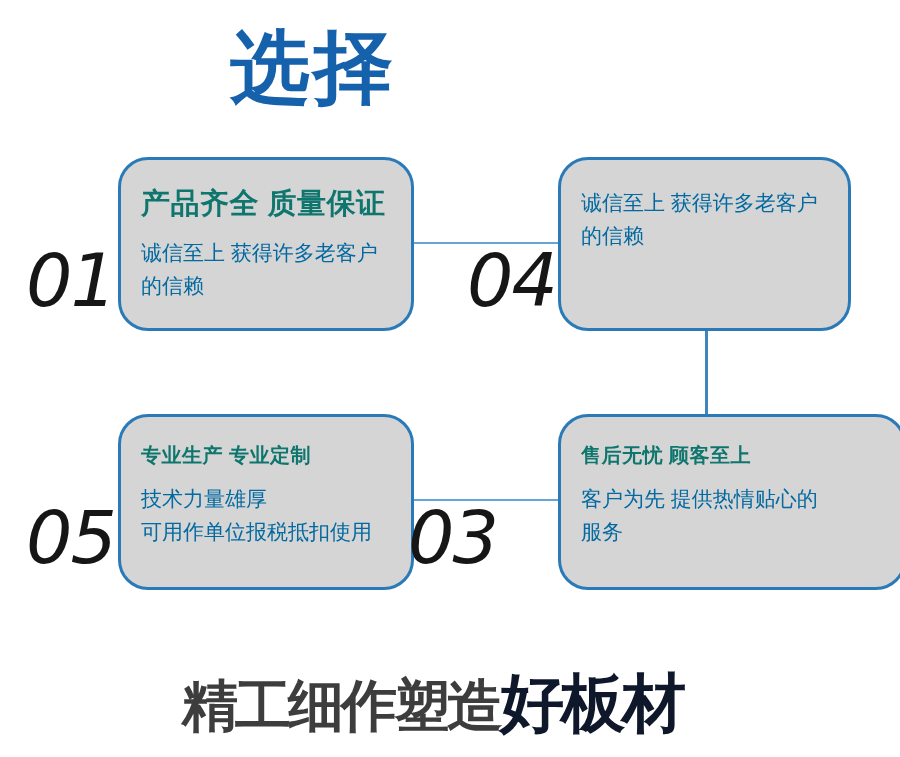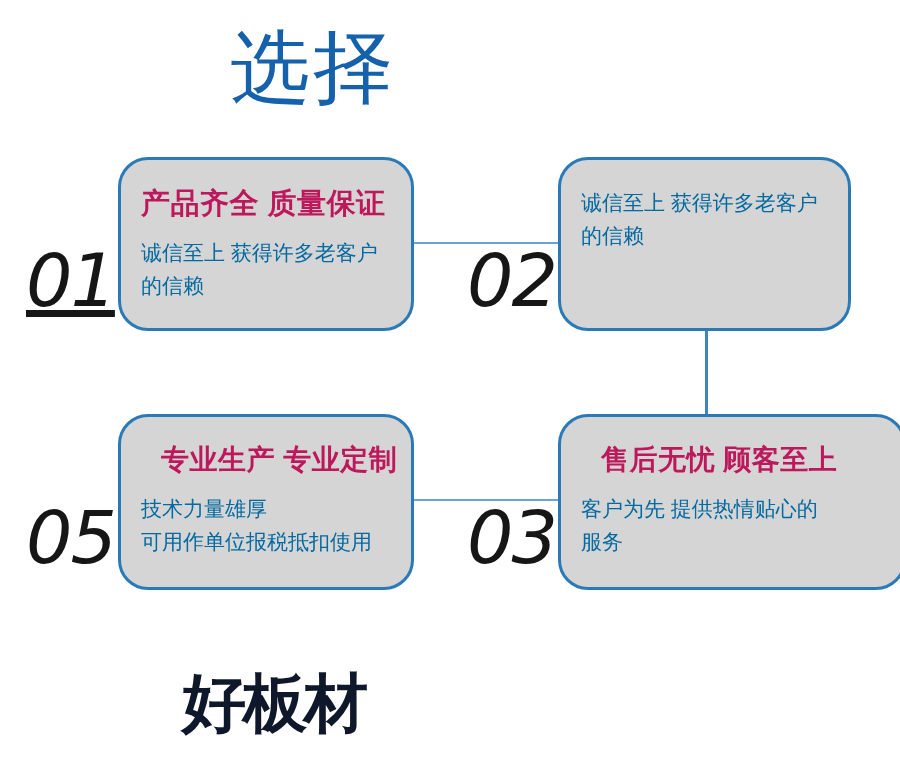--- a/index.html
+++ b/index.html
@@ -12,21 +12,21 @@
   }
   .stage { position: absolute; left: 0; top: 0; width: 900px; height: 757px; }
 
   
   .header {
     position: absolute; left: 230px; top: 24px;
     display: flex; align-items: baseline; gap: 18px;
     white-space: nowrap;
   }
   .t-accent {
-    font-size: 80px; font-weight: 400; color: #1661ac;
+    font-size: 80px; font-weight: 700; color: #1661ac;
     letter-spacing: 3px; line-height: 1.1; text-align: center;
   }
   .t-rest {
     font-size: 46px; font-weight: 500; color: #1661ac;
     letter-spacing: 6px; line-height: 1.1;
   }
 
   
   .conn { position: absolute; background: #69a4d6; }
   .conn-h { height: 2px; width: 146px; left: 413px; }
@@ -44,47 +44,47 @@
     border-radius: 30px;
     padding: 26px 12px 0 20px;
   }
   #card1 { left: 118px; top: 157px; }
   #card2 { left: 558px; top: 157px; width: 293px; }
   #card4 { left: 118px; top: 414px; height: 176px; }
   #card3 { left: 558px; top: 414px; width: 348px; height: 176px; }
 
   .card-title {
     margin: 0 0 15px 0;
-    font-size: 29px; font-weight: 700; color: #be185d;
+    font-size: 29px; font-weight: 700; color: #0f766e;
     letter-spacing: 0.5px; line-height: 1.2;
     white-space: nowrap;
   }
   #card2 .card-title { font-size: 25px; margin-left: -14px; letter-spacing: 0; }
-  #card3 .card-title, #card4 .card-title { font-size: 28px; margin-left: 20px; }
+  #card3 .card-title, #card4 .card-title { font-size: 20px; }
 
   .card-desc {
     margin: 0;
     font-size: 21px; color: #0369a1;
     line-height: 33px;
     white-space: pre-line;
   }
 
   
   .num {
     position: absolute;
     font-family: "DejaVu Sans", sans-serif;
     font-style: italic;
     font-size: 73px; line-height: 1;
     letter-spacing: -2px;
     color: #161616;
   }
-  #num1 { left: 26px;  top: 244px; text-decoration: underline; }
+  #num1 { left: 26px;  top: 244px; }
   #num2 { left: 408px; top: 244px; width: 148px; text-align: right; }
   #num4 { left: 26px;  top: 501px; }
-  #num3 { left: 408px; top: 501px; width: 148px; text-align: right; }
+  #num3 { left: 408px; top: 501px; width: 148px; text-align: left; }
 
   
   .footer {
     position: absolute; left: 182px; top: 668px;
     display: flex; align-items: baseline;
     white-space: nowrap;
   }
   .f-gray {
     font-size: 56px; font-weight: 700; color: #3d3d3d;
     letter-spacing: -3px; line-height: 1.2;
@@ -111,33 +111,34 @@
     <h2 class="card-title">产品齐全 质量保证</h2>
     <p class="card-desc">诚信至上 获得许多老客户
 的信赖</p>
   </section>
   <div class="num" id="num1">01</div>
 
   <section class="card" id="card2">
     <p class="card-desc">诚信至上 获得许多老客户
 的信赖</p>
   </section>
-  <div class="num" id="num2">02</div>
+  <div class="num" id="num2">04</div>
 
   <section class="card" id="card4">
     <h2 class="card-title">专业生产 专业定制</h2>
     <p class="card-desc">技术力量雄厚
 可用作单位报税抵扣使用</p>
   </section>
   <div class="num" id="num4">05</div>
 
   <section class="card" id="card3">
     <h2 class="card-title">售后无忧 顾客至上</h2>
     <p class="card-desc">客户为先 提供热情贴心的
 服务</p>
   </section>
   <div class="num" id="num3">03</div>
 
   <footer class="footer">
+    <span class="f-gray">精工细作塑造</span>
     <span class="f-orange">好板材</span>
   </footer>
 
 </div>
 
 </body></html>

